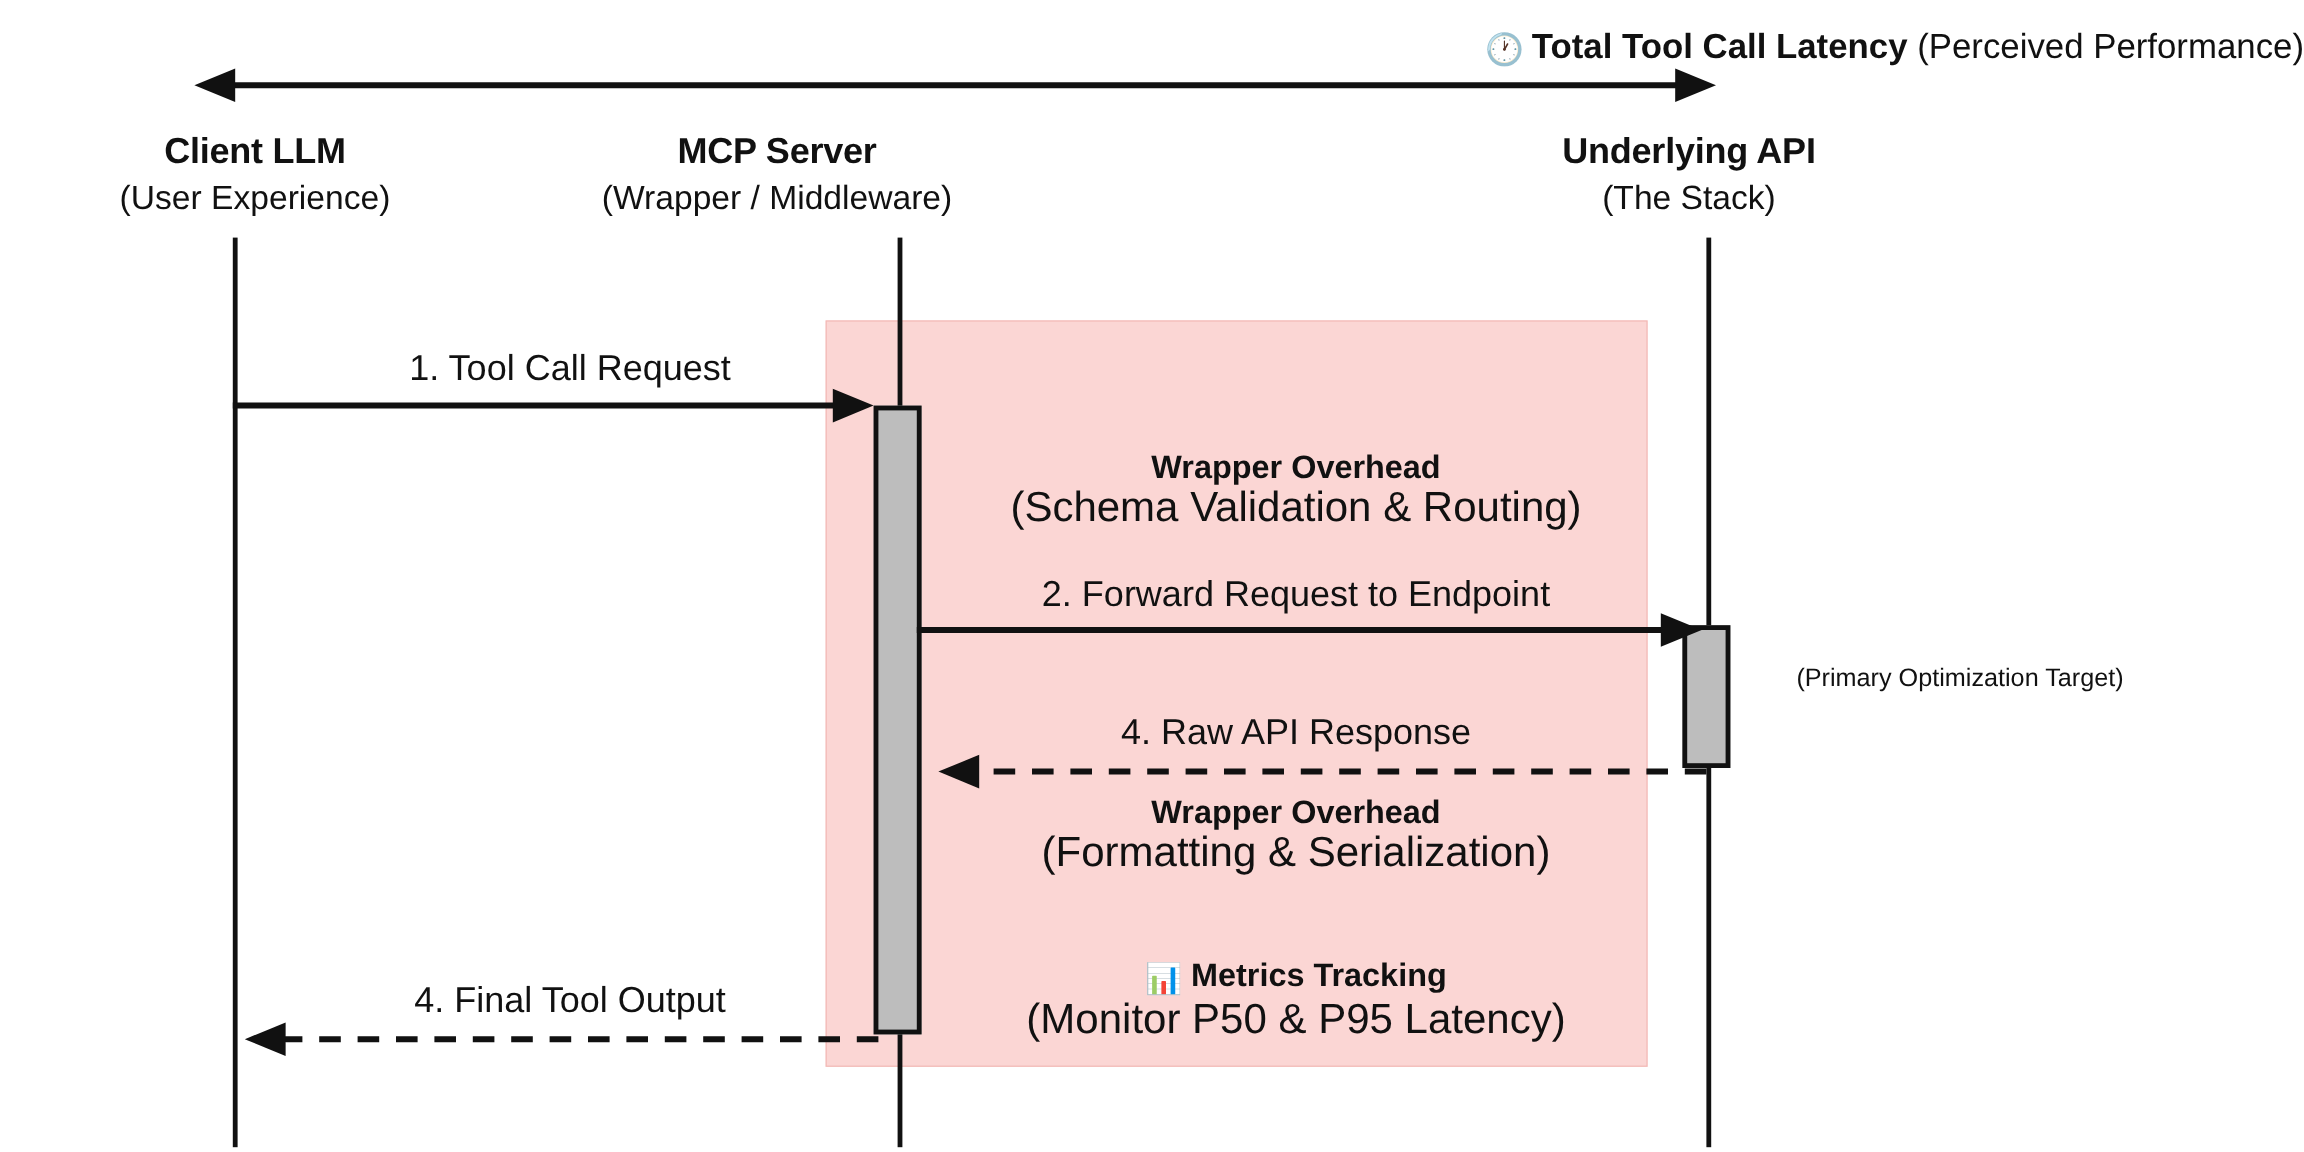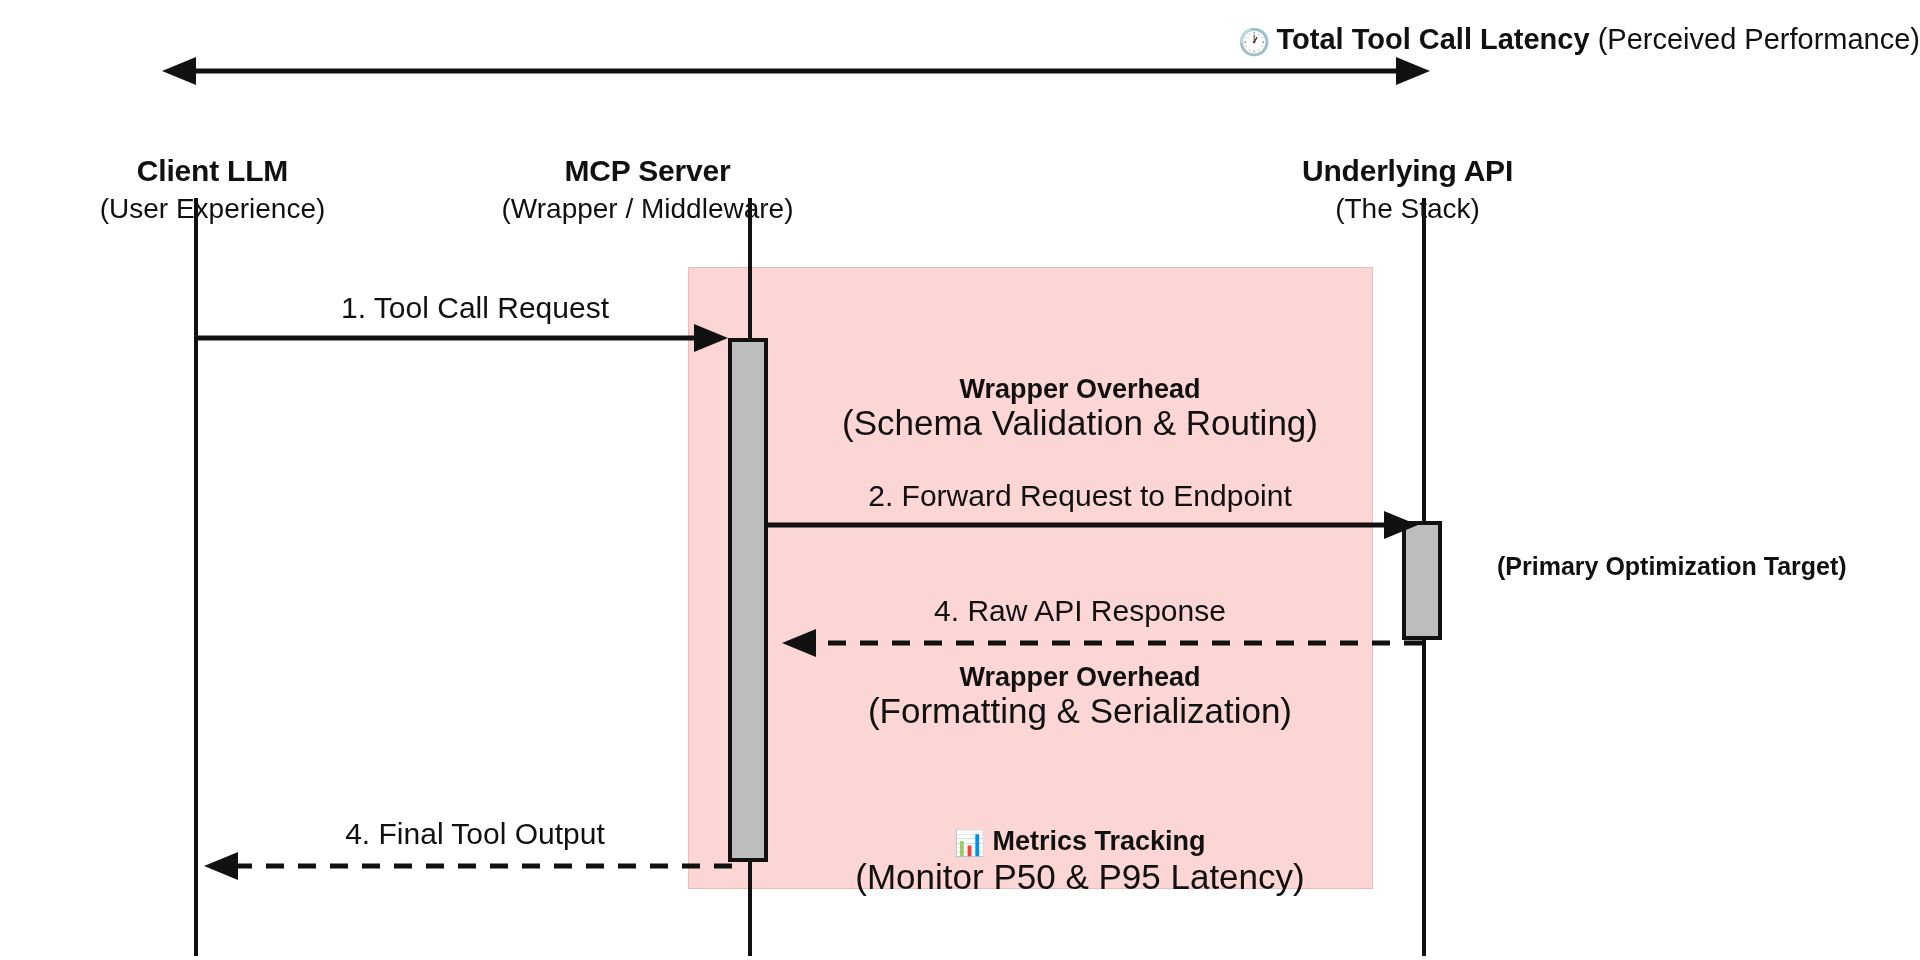--- a/index.html
+++ b/index.html
@@ -43,21 +43,20 @@
   .actor-head {
     top: 108px;
     text-align: center;
     white-space: nowrap;
   }
   .actor-head .name {
     font-size: 30px;
     font-weight: bold;
     line-height: 38px;
     letter-spacing: -0.2px;
-    margin-top: 44px;
   }
   .actor-head .sub {
     font-size: 28px;
     font-weight: normal;
     line-height: 38px;
     text-align: center;
   }
 
   
   .lifeline {
@@ -102,21 +101,21 @@
   }
   .note .t2 {
     font-size: 35px;
     font-weight: normal;
     line-height: 34px;
   }
   .note .emoji { font-size: 25px; margin-right: 7px; vertical-align: -2px; }
 
   .note-right { text-align: left; white-space: nowrap; }
   .note-right .t1 { font-size: 27px; font-weight: bold; line-height: 36px; }
-  .note-right .t2 { font-size: 25px; font-weight: bold; line-height: 36px; }
+  .note-right .t2 { font-size: 21px; font-weight: normal; line-height: 36px; }
   .note-right .emoji { font-size: 25px; margin-right: 7px; vertical-align: -2px; }
 
   svg { display: block; overflow: visible; }
 </style>
 </head>
 <body>
 
 <div id="canvas">
 
   <div class="abs" id="title-row">
@@ -186,21 +185,21 @@
       <line x1="672" y1="18" x2="42" y2="18" stroke="#111111" stroke-width="5" stroke-dasharray="18,14"></line>
       <polygon points="32,18 66,4 66,32" fill="#111111"></polygon>
     </svg>
   </div>
 
   <div class="abs note" style="left:790px; top:660px; width:580px;">
     <div class="t1">Wrapper Overhead</div>
     <div class="t2">(Formatting &amp; Serialization)</div>
   </div>
 
-  <div class="abs note" style="left:790px; top:824px; width:580px;">
+  <div class="abs note" style="left:790px; top:796px; width:580px;">
     <div class="t1"><span class="emoji">📊</span><span>Metrics Tracking</span></div>
     <div class="t2">(Monitor P50 &amp; P95 Latency)</div>
   </div>
 
   <div class="abs msg-label" style="left:200px; top:818px; width:550px;">4. Final Tool Output</div>
   <div class="abs" style="left:180px; top:848px;">
     <svg width="580" height="36" viewBox="0 0 580 36">
       <line x1="552" y1="18" x2="34" y2="18" stroke="#111111" stroke-width="5" stroke-dasharray="18,14"></line>
       <polygon points="24,18 58,4 58,32" fill="#111111"></polygon>
     </svg>

